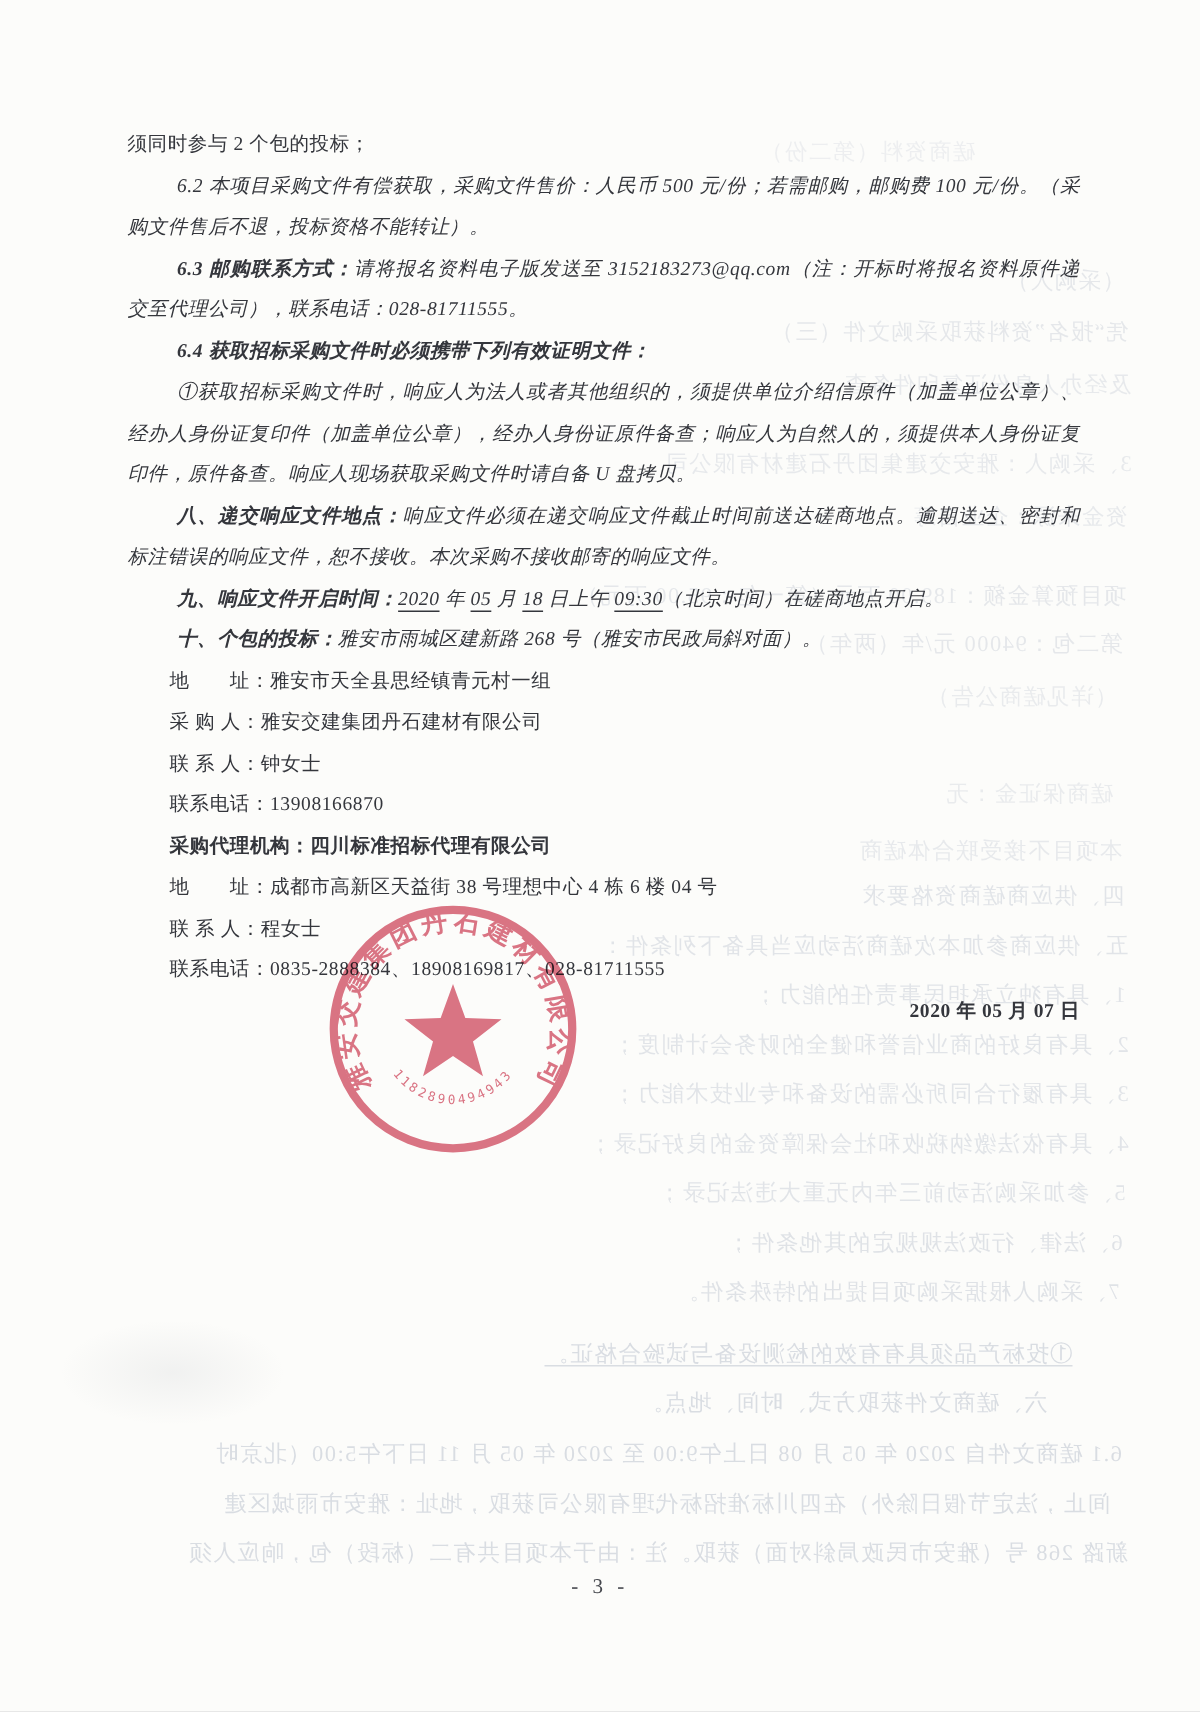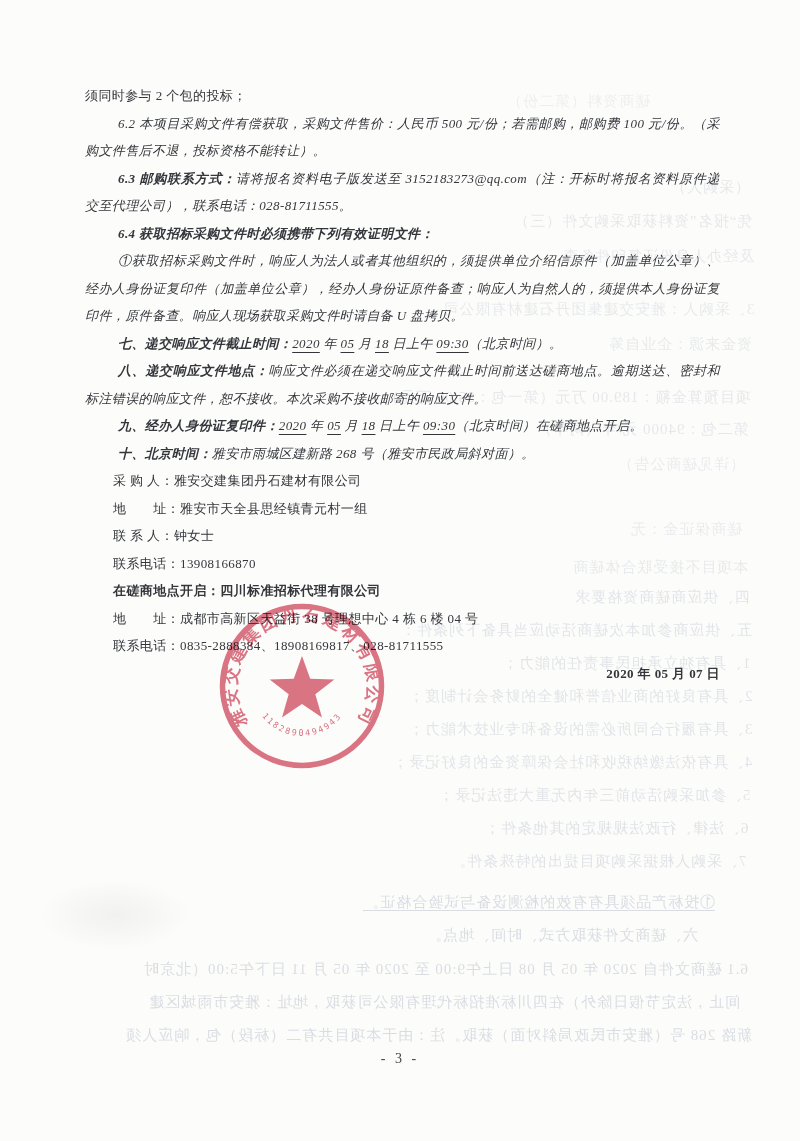--- a/index.html
+++ b/index.html
@@ -104,30 +104,30 @@
 
   <div class="smudge"></div>
 
   <div class="doc">
     <div id="doc-body">
         <p class="line"><span class="seg">须同时参与 2 个包的投标；</span></p>
         <p class="line indent"><span class="seg">6.2 本项目采购文件有偿获取，采购文件售价：人民币 500 元/份；若需邮购，邮购费 100 元/份。（采购文件售后不退，投标资格不能转让）。</span></p>
         <p class="line indent"><span class="seg b">6.3 邮购联系方式：</span><span class="seg">请将报名资料电子版发送至 3152183273@qq.com（注：开标时将报名资料原件递交至代理公司），联系电话：028-81711555。</span></p>
         <p class="line indent"><span class="seg b">6.4 获取招标采购文件时必须携带下列有效证明文件：</span></p>
         <p class="line indent"><span class="seg">①获取招标采购文件时，响应人为法人或者其他组织的，须提供单位介绍信原件（加盖单位公章）、经办人身份证复印件（加盖单位公章），经办人身份证原件备查；响应人为自然人的，须提供本人身份证复印件，原件备查。响应人现场获取采购文件时请自备 U 盘拷贝。</span></p>
-        <p class="line indent"><span class="seg b">七、递交响应文件截止时间：</span><span class="seg u">2020</span><span class="seg"> 年 </span><span class="seg u">05</span><span class="seg"> 月 </span><span class="seg u">18</span><span class="seg"> 日上午 </span><span class="seg u">09:30</span><span class="seg">（北京时间）。</span></p>
         <p class="line indent"><span class="seg b">八、递交响应文件地点：</span><span class="seg">响应文件必须在递交响应文件截止时间前送达磋商地点。逾期送达、密封和标注错误的响应文件，恕不接收。本次采购不接收邮寄的响应文件。</span></p>
-        <p class="line indent"><span class="seg b">九、经办人身份证复印件：</span><span class="seg u">2020</span><span class="seg"> 年 </span><span class="seg u">05</span><span class="seg"> 月 </span><span class="seg u">18</span><span class="seg"> 日上午 </span><span class="seg u">09:30</span><span class="seg">（北京时间）在磋商地点开启。</span></p>
-        <p class="line indent"><span class="seg b">十、北京时间：</span><span class="seg">雅安市雨城区建新路 268 号（雅安市民政局斜对面）。</span></p>
+        <p class="line indent"><span class="seg b">九、响应文件开启时间：</span><span class="seg u">2020</span><span class="seg"> 年 </span><span class="seg u">05</span><span class="seg"> 月 </span><span class="seg u">18</span><span class="seg"> 日上午 </span><span class="seg u">09:30</span><span class="seg">（北京时间）在磋商地点开启。</span></p>
+        <p class="line indent"><span class="seg b">十、个包的投标：</span><span class="seg">雅安市雨城区建新路 268 号（雅安市民政局斜对面）。</span></p>
+        <p class="line contact"><span class="seg">地　　址：</span><span class="seg">雅安市天全县思经镇青元村一组</span></p>
         <p class="line contact"><span class="seg">采 购 人：</span><span class="seg">雅安交建集团丹石建材有限公司</span></p>
-        <p class="line contact"><span class="seg">地　　址：</span><span class="seg">雅安市天全县思经镇青元村一组</span></p>
         <p class="line contact"><span class="seg">联 系 人：</span><span class="seg">钟女士</span></p>
         <p class="line contact"><span class="seg">联系电话：</span><span class="seg">13908166870</span></p>
-        <p class="line contact"><span class="seg b">在磋商地点开启：四川标准招标代理有限公司</span></p>
+        <p class="line contact"><span class="seg b">采购代理机构：四川标准招标代理有限公司</span></p>
         <p class="line contact"><span class="seg">地　　址：</span><span class="seg">成都市高新区天益街 38 号理想中心 4 栋 6 楼 04 号</span></p>
+        <p class="line contact"><span class="seg">联 系 人：</span><span class="seg">程女士</span></p>
         <p class="line contact"><span class="seg">联系电话：</span><span class="seg">0835-2888384、18908169817、028-81711555</span></p>
       </div>
     <p class="line date-line">2020 年 05 月 07 日</p>
   </div>
 
   <svg class="seal" viewBox="0 0 176 176">
     <defs>
       <path id="sealArc" d="M 37.4 130.4 A 66 66 0 1 1 138.6 130.4" fill="none"></path>
       <path id="serialArc" d="M 48 118 A 50 50 0 0 0 128 118" fill="none"></path>
     </defs>

